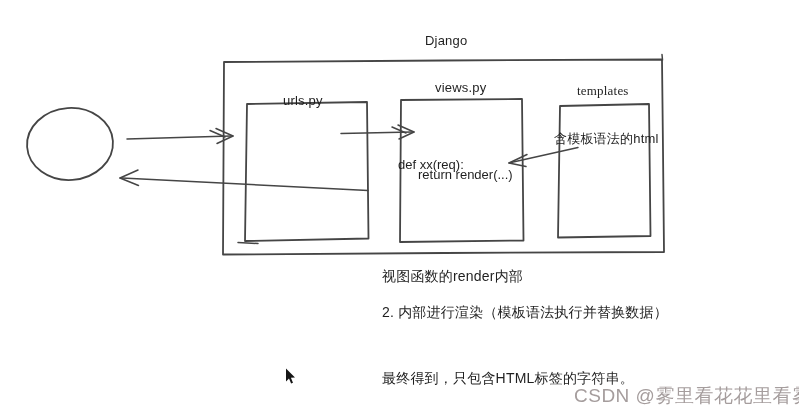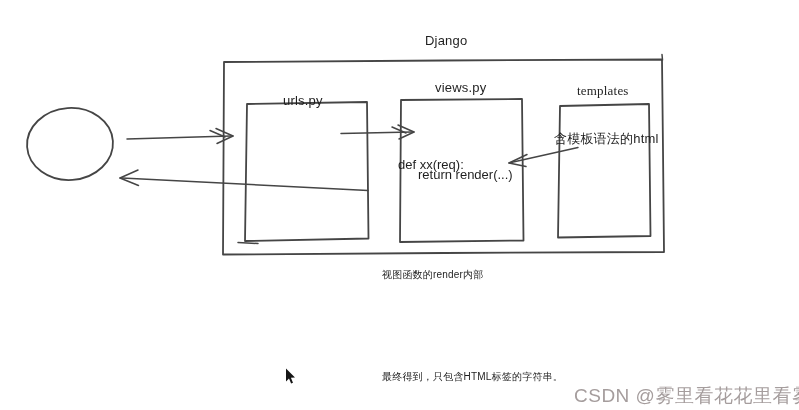--- a/index.html
+++ b/index.html
@@ -33,21 +33,21 @@
   }
   .code {
     position: absolute;
     font-size: 13px;
     color: var(--ink, #1f1f1f);
     white-space: nowrap;
   }
   .note-line {
     position: absolute;
     left: 382px;
-    font-size: 10px;
+    font-size: 14px;
     color: var(--ink, #1f1f1f);
     white-space: nowrap;
     letter-spacing: 0.2px;
   }
   .watermark {
     position: absolute;
     left: 574px;
     top: 383px;
     font-size: 19px;
     color: var(--wm, #a59d9d);
@@ -108,17 +108,18 @@
   <div class="lbl" style="left:283px; top:81px;margin-top:12px;">urls.py</div>
   <div class="lbl" style="left:435px; top:80px;">views.py</div>
   <div class="lbl" style="left:577px; top:83px;font-family:Liberation Serif, serif;">templates</div>
 
   <div class="code" style="left:398px; top:147px;margin-top:10px;">def xx(req):</div>
   <div class="code" style="left:418px; top:161px;margin-top:6px;">return render(...)</div>
 
   <div class="lbl" style="left:554px; top:130px;">含模板语法的html</div>
 
   <div class="note-line" style="top:268px;">视图函数的render内部</div>
+  <div class="note-line" style="top:304px;">2. 内部进行渲染（模板语法执行并替换数据）</div>
   <div class="note-line" style="top:336px;margin-top:34px;">最终得到，只包含HTML标签的字符串。</div>
 
   <div class="watermark">CSDN @雾里看花花里看雾</div>
 
 </div>
 
 </body></html>

